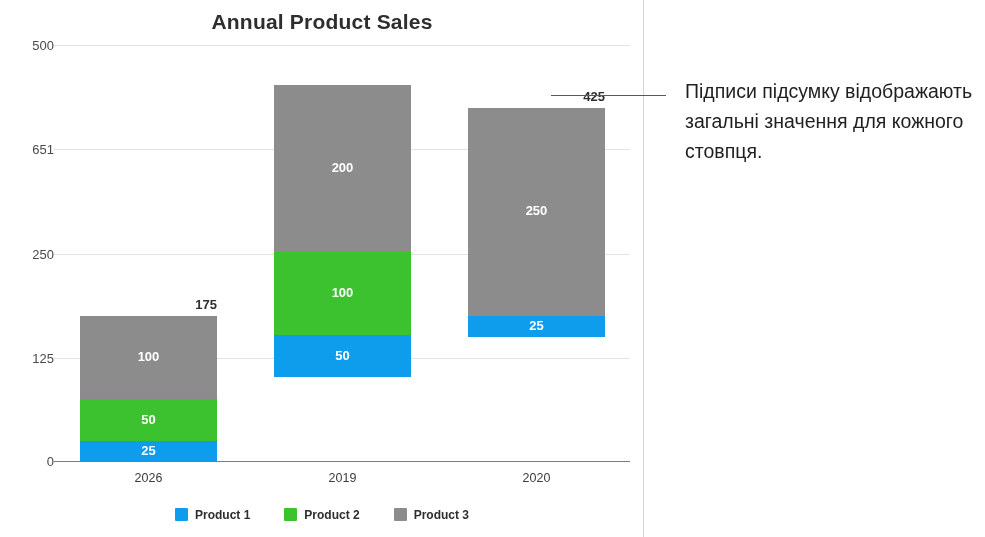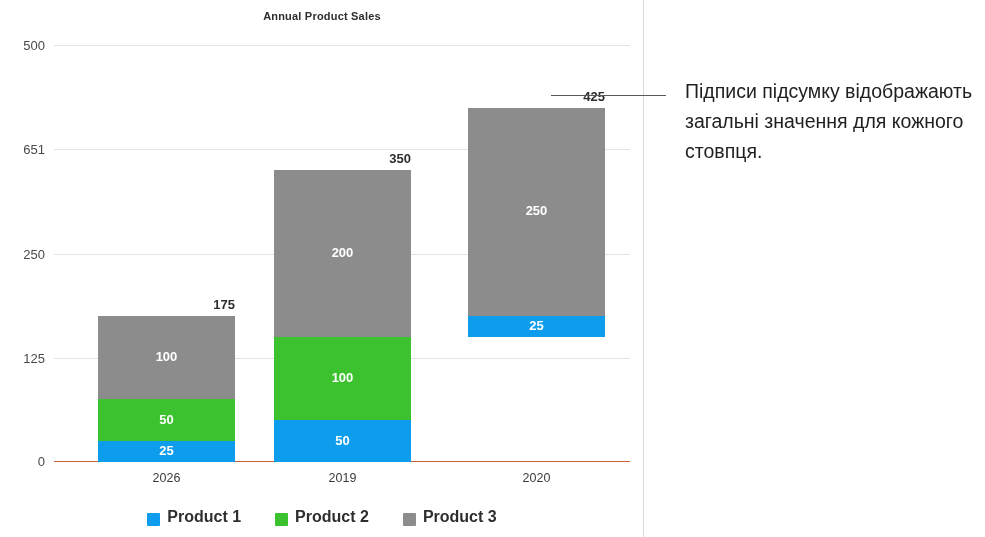--- a/index.html
+++ b/index.html
@@ -26,21 +26,21 @@
     border-right: 1px solid #d8d8d8;
     background: #ffffff;
   }
 
   #chart-title {
     position: absolute;
     left: 0;
     top: 10px;
     width: 644px;
     text-align: center;
-    font-size: 11px;
+    font-size: 21px;
     font-weight: bold;
     color: #2e2e2e;
     letter-spacing: .2px;
   }
 
   
   #plot {
     position: absolute;
     left: 54px;
     top: 45px;      
@@ -60,21 +60,20 @@
     left: 0;
     width: 100%;
     height: 1px;
     background: #c8633c;
     bottom: 0;
   }
 
   .ytick {
     position: absolute;
     right: 100%;
-    margin-right: 9px;
     transform: translateY(-50%);
     font-size: 13px;
     color: #4a4a4a;
     white-space: nowrap;
   }
 
   
   .bar-group {
     position: absolute;
     bottom: 0;
@@ -121,23 +120,23 @@
     left: 0;
     top: 508px;
     width: 644px;
     display: flex;
     justify-content: center;
     gap: 34px;
     align-items: center;
   }
   .legend-item {
     display: flex;
-    align-items: flex-end;
+    align-items: flex-start;
     gap: 7px;
-    font-size: 16px;
+    font-size: 12px;
     color: #2e2e2e;
     font-weight: bold;
   }
   .swatch {
     width: 13px;
     height: 13px;
     border-radius: 1px;
   }
 
   
@@ -178,39 +177,39 @@
     <div class="gridline" style="top:208.5px;">
       <span class="ytick">250</span>
     </div>
     <div class="gridline" style="top:312.75px;">
       <span class="ytick">125</span>
     </div>
     <div id="axis-baseline">
       <span class="ytick">0</span>
     </div>
 
-    <div class="bar-group" style="left:44px; width:137px; height:146px;">
+    <div class="bar-group" style="left:26px; width:137px; height:146px;">
       <div class="total-label" style="bottom:150px;">175</div>
       <div class="bar" style="height:146px;">
         <div class="seg" style="height:83.4px; background:#8c8c8c;">
           <span>100</span>
         </div>
         <div class="seg" style="height:41.7px; background:#3cc22e;">
           <span>50</span>
         </div>
         <div class="seg" style="height:20.9px; background:#0d9dec;">
           <span>25</span>
         </div>
       </div>
       <div class="xtick">2026</div>
     </div>
 
     <div class="bar-group" style="left:220px; width:137px; height:292px;">
       <div class="total-label" style="bottom:296px;">350</div>
-      <div class="bar" style="height:292px;">
+      <div class="bar" style="height:377px;">
         <div class="seg" style="height:166.8px; background:#8c8c8c;">
           <span>200</span>
         </div>
         <div class="seg" style="height:83.4px; background:#3cc22e;">
           <span>100</span>
         </div>
         <div class="seg" style="height:41.8px; background:#0d9dec;">
           <span>50</span>
         </div>
       </div>

